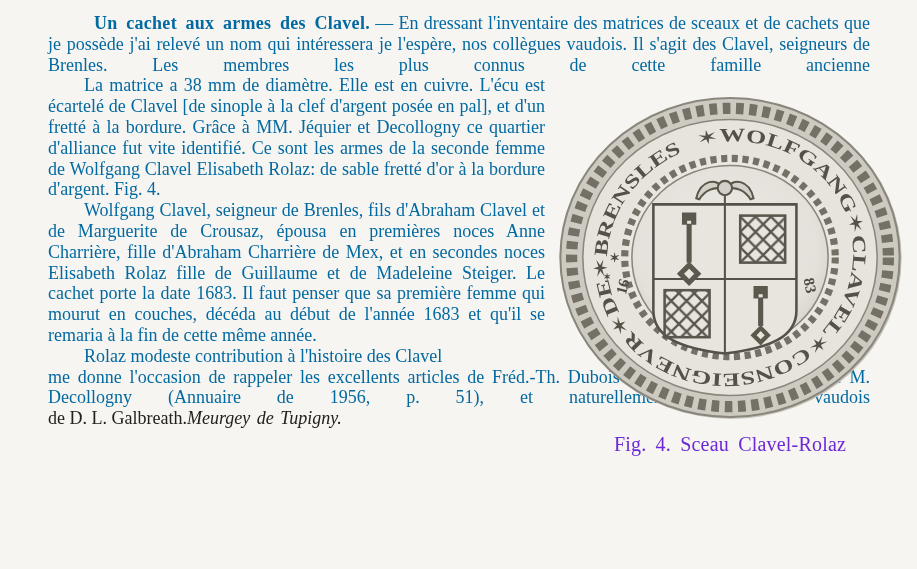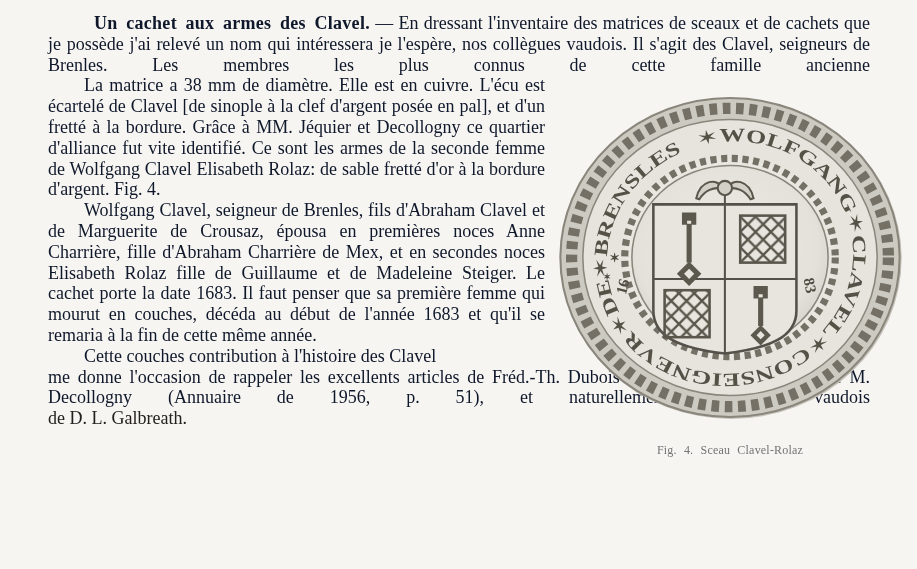--- a/index.html
+++ b/index.html
@@ -5,58 +5,59 @@
   html,body{margin:0;padding:0;}
   body{
     width:917px;height:569px;overflow:hidden;
     background:#f6f5f2;
     font-family:"Liberation Serif","DejaVu Serif",serif;
   }
   .page{position:relative;width:917px;height:569px;color:#23211e;}
   .article{position:absolute;left:48px;top:13px;width:822px;}
   .p{
     margin:0;font-size:18px;line-height:20.8px;
-    text-align:justify;color:#0f172a;
+    text-align:justify;color:#0369a1;
   }
   .p-first{text-align-last:justify;text-indent:46px;}
   .bold{font-weight:700;word-spacing:3px;letter-spacing:.3px;}
   .narrow{width:497px;}
   .ind{text-indent:36px;font-family:Liberation Serif, serif;}
   .p-cont-full{text-align-last:justify;}
   .lastline{
     display:flex;justify-content:flex-start;align-items:baseline;
     font-size:18px;line-height:20.8px;
   }
   .sig{font-style:italic;margin-right:82px;word-spacing:2px;}
   figure.figure{position:absolute;left:556px;top:94px;width:348px;margin:0;text-align:center;}
   figcaption{
-    font-size:12px;margin-top:22px;color:#737373;
+    font-size:20px;margin-top:12px;color:#6d28d9;
     word-spacing:4px;letter-spacing:.2px;
   }
   .seal-svg{display:block;}
 </style>
 </head>
 <body>
 
 <div class="page">
 
   <div class="article">
     <p class="p p-first">
       <span class="bold">Un cachet aux armes des Clavel.</span>
       <span>—</span>
       <span>En dressant l'inventaire des matrices de sceaux et de cachets que je possède j'ai relevé un nom qui intéressera je l'espère, nos collègues vaudois. Il s'agit des Clavel, seigneurs de Brenles. Les membres les plus connus de cette famille ancienne</span>
     </p>
     <div class="narrow">
       <p class="p ind">La matrice a 38 mm de diamètre. Elle est en cuivre. L'écu est écartelé de Clavel [de sinople à la clef d'argent posée en pal], et d'un fretté à la bordure. Grâce à MM. Jéquier et Decollogny ce quartier d'alliance fut vite identifié. Ce sont les armes de la seconde femme de Wolfgang Clavel Elisabeth Rolaz: de sable fretté d'or à la bordure d'argent. Fig. 4.</p>
       <p class="p ind">Wolfgang Clavel, seigneur de Brenles, fils d'Abraham Clavel et de Marguerite de Crousaz, épousa en premières noces Anne Charrière, fille d'Abraham Charrière de Mex, et en secondes noces Elisabeth Rolaz fille de Guillaume et de Madeleine Steiger. Le cachet porte la date 1683. Il faut penser que sa première femme qui mourut en couches, décéda au début de l'année 1683 et qu'il se remaria à la fin de cette même année.</p>
-      <p class="p ind">Cette couches contribution à l'histoire des Clavel</p>
+      <p class="p ind">Rolaz modeste contribution à l'histoire des Clavel</p>
     </div>
     <p class="p p-cont-full">me donne l'occasion de rappeler les excellents articles de Fréd.-Th. Dubois (AHS, 1930, 154-155) et de M. Decollogny (Annuaire de 1956, p. 51), et naturellement l'Armorial vaudois</p>
     <div class="lastline">
       <span>de D. L. Galbreath.</span>
+      <span class="sig">Meurgey de Tupigny.</span>
     </div>
   </div>
 
   <figure class="figure">
     <svg class="seal-svg" width="348" height="327" viewBox="0 0 340 320" xmlns="http://www.w3.org/2000/svg">
       <defs>
         <radialGradient id="fieldGrad" cx="48%" cy="44%" r="62%">
           <stop offset="0%" stop-color="#edebe5"></stop>
           <stop offset="75%" stop-color="#e3e1da"></stop>
           <stop offset="100%" stop-color="#d2cfc7"></stop>

